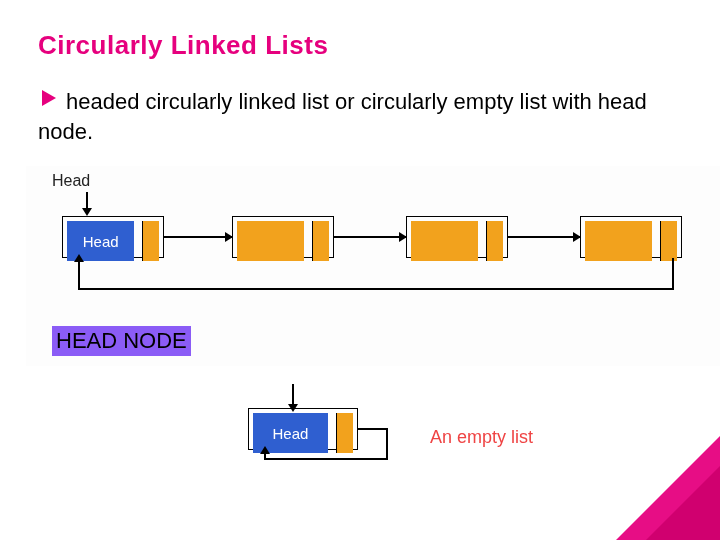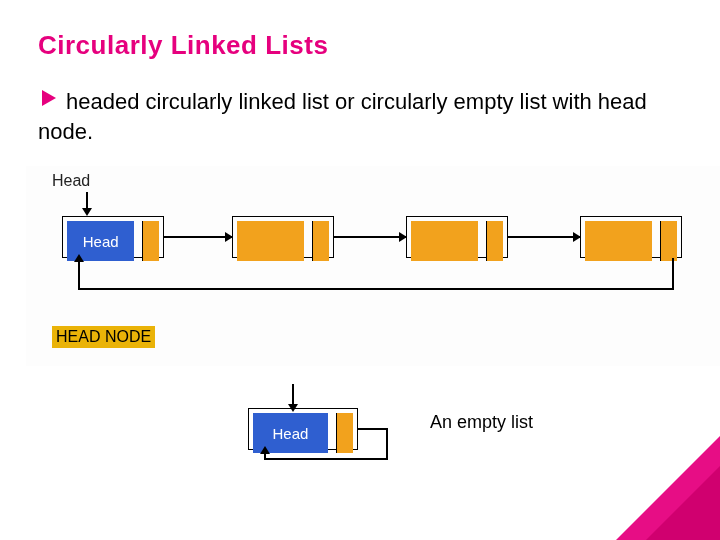--- a/index.html
+++ b/index.html
@@ -30,32 +30,32 @@
   .link { position: absolute; height: 2px; background: #000; }
   .link::after { content: ""; position: absolute; right: -1px; top: -4px; width: 0; height: 0; border-top: 5px solid transparent; border-bottom: 5px solid transparent; border-left: 8px solid #000; }
   .l1 { left: 148px; top: 220px; width: 68px; }
   .l2 { left: 318px; top: 220px; width: 72px; }
   .l3 { left: 492px; top: 220px; width: 72px; }
   
   .ret-down { position: absolute; left: 656px; top: 242px; width: 2px; height: 32px; background: #000; }
   .ret-across { position: absolute; left: 62px; top: 272px; width: 596px; height: 2px; background: #000; }
   .ret-up { position: absolute; left: 62px; top: 244px; width: 2px; height: 30px; background: #000; }
   .ret-up::after { content: ""; position: absolute; left: -4px; top: -6px; width: 0; height: 0; border-left: 5px solid transparent; border-right: 5px solid transparent; border-bottom: 8px solid #000; }
-  .headnode-label { position: absolute; left: 36px; top: 310px; font-size: 16px; color: #000; background: #eab308; padding: 2px 4px; }
+  .headnode-label { position: absolute; left: 36px; top: 310px; font-size: 22px; color: #000; background: #8b5cf6; padding: 2px 4px; }
   .n-head2 { left: 232px; top: 392px; width: 110px; }
   .n-head2 .data { width: 88px; background: #2f5fd0; color: #fff; display: flex; align-items: center; justify-content: center; font-size: 15px; }
   .n-head2 .ptr { background: #f2a21d; }
   .h2-arr-in { position: absolute; left: 276px; top: 368px; width: 2px; height: 22px; background: #000; }
   .h2-arr-in::after { content: ""; position: absolute; left: -4px; bottom: -6px; width: 0; height: 0; border-left: 5px solid transparent; border-right: 5px solid transparent; border-top: 8px solid #000; }
   .h2-out-r { position: absolute; left: 342px; top: 412px; width: 30px; height: 2px; background: #000; }
   .h2-out-d { position: absolute; left: 370px; top: 412px; width: 2px; height: 32px; background: #000; }
   .h2-out-a { position: absolute; left: 248px; top: 442px; width: 124px; height: 2px; background: #000; }
   .h2-out-u { position: absolute; left: 248px; top: 436px; width: 2px; height: 8px; background: #000; }
   .h2-out-u::after { content: ""; position: absolute; left: -4px; top: -6px; width: 0; height: 0; border-left: 5px solid transparent; border-right: 5px solid transparent; border-bottom: 8px solid #000; }
-  .empty-label { position: absolute; left: 414px; top: 396px; font-size: 18px; color: #000000; }
+  .empty-label { position: absolute; left: 414px; top: 411px; font-size: 18px; color: #ef4444; }
   .corner { position: absolute; right: 0; bottom: 0; width: 0; height: 0; border-left: 120px solid transparent; border-bottom: 120px solid #e6007e; opacity: 0.95; }
   .corner2 { position: absolute; right: 0; bottom: 0; width: 0; height: 0; border-left: 90px solid transparent; border-bottom: 90px solid #d0006f; }
 </style>
 </head>
 <body>
 
 <div class="slide">
 
   <div class="title">Circularly  Linked Lists</div>
 

